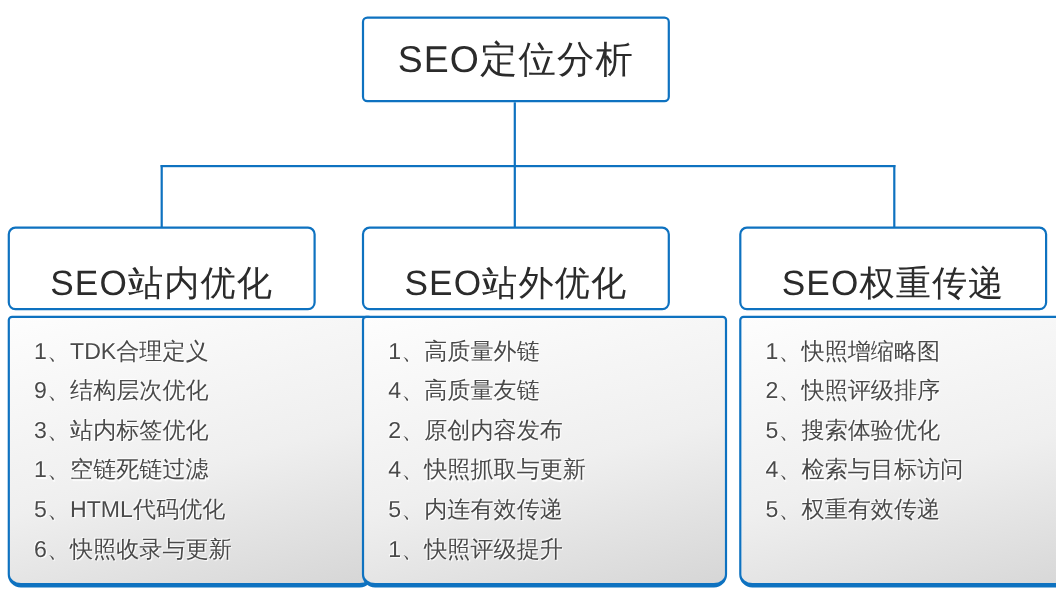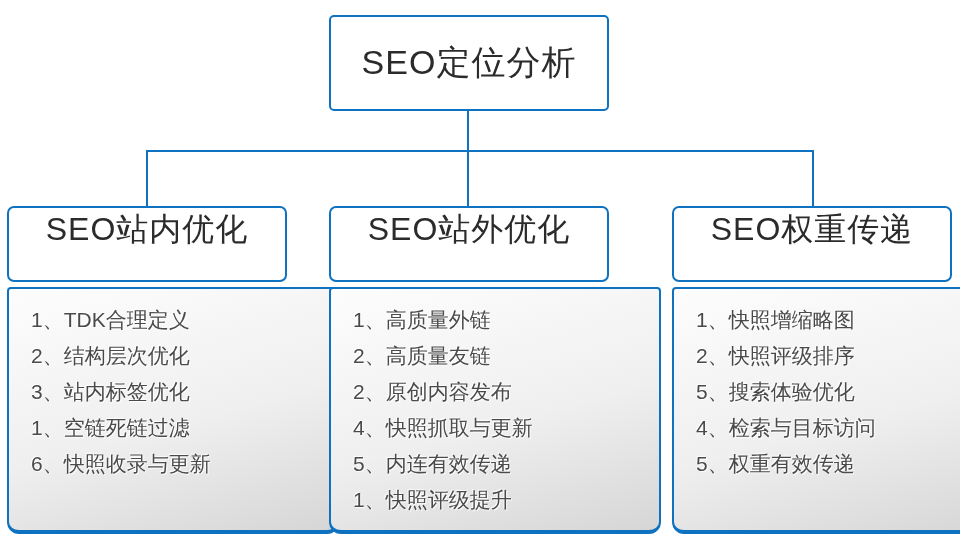--- a/index.html
+++ b/index.html
@@ -21,21 +21,21 @@
   .line {
     position: absolute;
     background: #0e72c0;
   }
   
   .root-box {
     position: absolute;
     left: 329px;
     top: 15px;
     width: 280px;
-    height: 96px;
+    height: 78px;
     background: #ffffff;
     border: 2px solid #0e72c0;
     border-radius: 5px;
     box-sizing: border-box;
     display: flex;
     align-items: center;
     justify-content: center;
   }
   .root-box .title {
     font-size: 34px;
@@ -56,21 +56,21 @@
     position: absolute;
     top: 0;
     left: 0;
     width: 280px;
     height: 76px;
     background: #ffffff;
     border: 2px solid #0e72c0;
     border-radius: 7px;
     box-sizing: border-box;
     display: flex;
-    align-items: flex-start;
+    align-items: flex-end;
     justify-content: center;
   }
   .col-header .title {
     font-size: 32px;
     color: #2b2b2b;
     letter-spacing: 1px;
     white-space: nowrap;
   }
   .col-list {
     position: absolute;
@@ -112,36 +112,37 @@
     <span class="title">SEO定位分析</span>
   </div>
 
   <div class="col c0">
     <div class="col-header">
       <span class="title">SEO站内优化</span>
     </div>
     <div class="col-list">
       <ul>
         <li>1、TDK合理定义</li>
-        <li>2、结构层次优化</li>
+        <li>9、结构层次优化</li>
         <li>3、站内标签优化</li>
         <li>1、空链死链过滤</li>
+        <li>5、HTML代码优化</li>
         <li>6、快照收录与更新</li>
       </ul>
     </div>
   </div>
 
   <div class="col c1">
     <div class="col-header">
       <span class="title">SEO站外优化</span>
     </div>
     <div class="col-list">
       <ul>
         <li>1、高质量外链</li>
-        <li>2、高质量友链</li>
+        <li>4、高质量友链</li>
         <li>2、原创内容发布</li>
         <li>4、快照抓取与更新</li>
         <li>5、内连有效传递</li>
         <li>1、快照评级提升</li>
       </ul>
     </div>
   </div>
 
   <div class="col c2">
     <div class="col-header">

